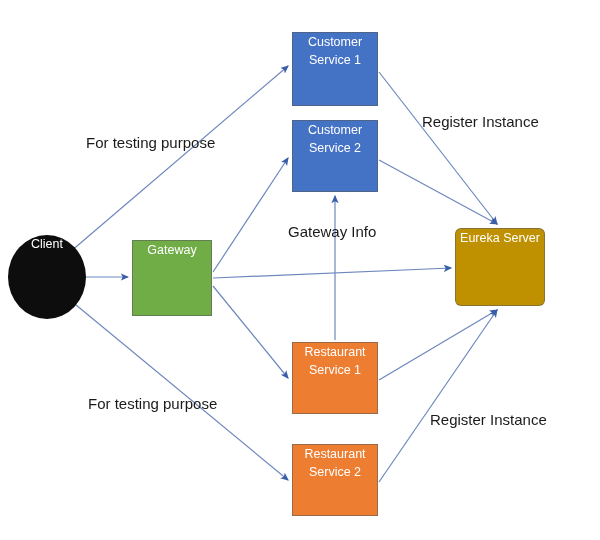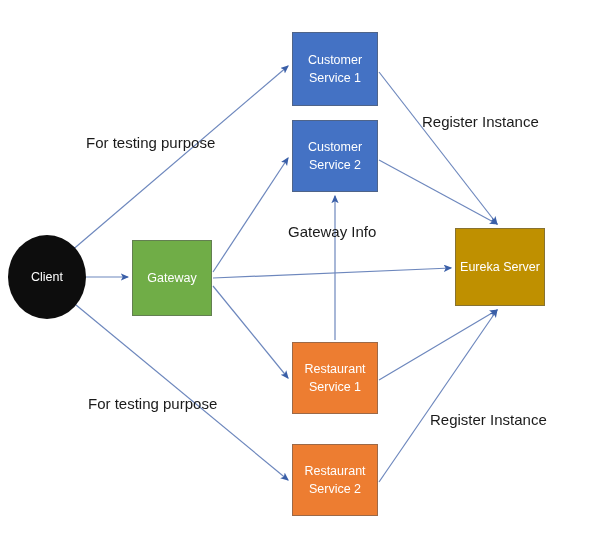--- a/index.html
+++ b/index.html
@@ -23,21 +23,20 @@
     top: 0;
     width: 600px;
     height: 540px;
   }
   .node {
     position: absolute;
     box-sizing: border-box;
     display: flex;
     flex-direction: column;
     align-items: center;
-    justify-content: center;
     color: #ffffff;
     text-align: center;
     line-height: 1.45;
     font-size: 12.5px;
     z-index: 3;
   }
   .node .line {
     display: block;
     white-space: nowrap;
   }
@@ -109,21 +108,21 @@
   <div class="node box" style="left:292px; top:342px; width:86px; height:72px; background:#ED7D31;">
     <span class="line">Restaurant</span>
     <span class="line">Service 1</span>
   </div>
 
   <div class="node box" style="left:292px; top:444px; width:86px; height:72px; background:#ED7D31;">
     <span class="line">Restaurant</span>
     <span class="line">Service 2</span>
   </div>
 
-  <div class="node box" style="left:455px; top:228px; width:90px; height:78px; background:#BF9000;">
+  <div class="node box" style="left:455px; top:228px; width:90px; height:78px; background:#BF9000;border-radius:6px;">
     <span class="line">Eureka Server</span>
   </div>
 
   <div class="edge-label" style="left:86px; top:134px;">For testing purpose</div>
   <div class="edge-label" style="left:422px; top:113px;">Register Instance</div>
   <div class="edge-label" style="left:288px; top:223px;">Gateway Info</div>
   <div class="edge-label" style="left:88px; top:395px;">For testing purpose</div>
   <div class="edge-label" style="left:430px; top:411px;">Register Instance</div>
 
 </div>

